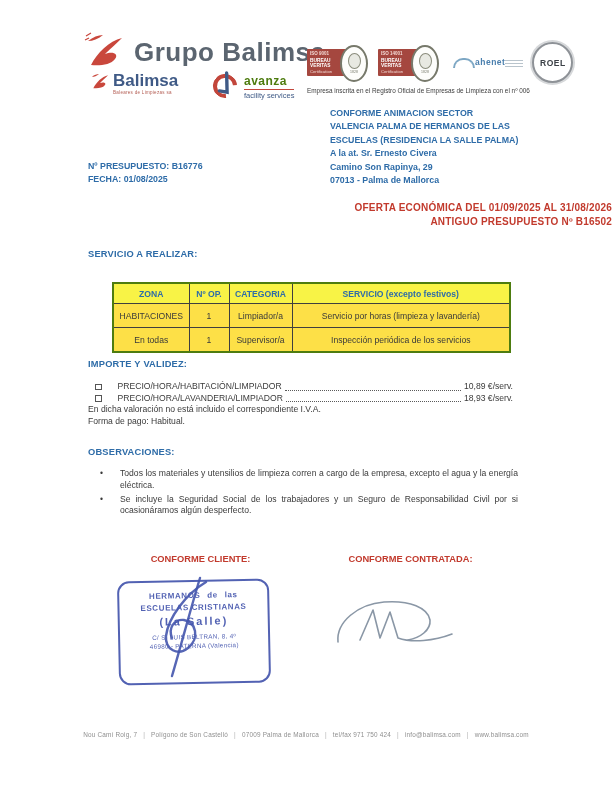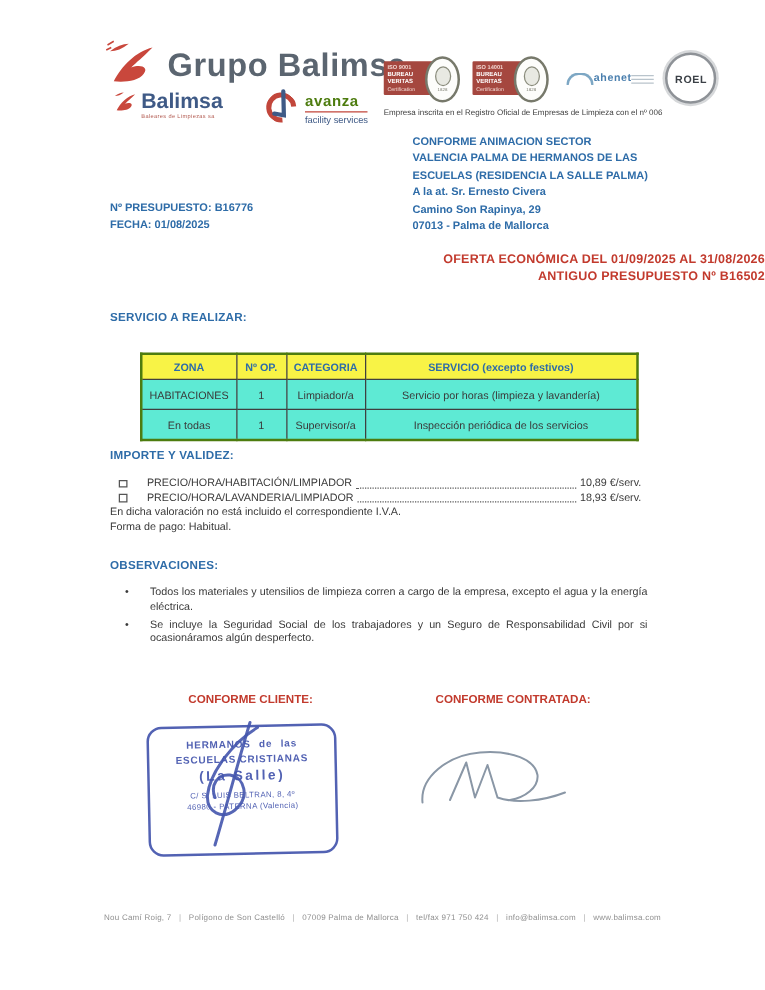--- a/index.html
+++ b/index.html
@@ -43,21 +43,21 @@
   .offer-title{position:absolute;left:0;right:0;top:201px;text-align:right;color:#c23a2d;font-weight:bold;font-size:10px;line-height:13.5px;letter-spacing:.2px;}
 
   
   .sec-heading{position:absolute;left:88px;color:#2e6ca8;font-weight:bold;font-size:9.3px;letter-spacing:.2px;}
 
   
   .svc-table{position:absolute;left:112px;top:272px;border-collapse:collapse;table-layout:fixed;width:397px;}
   .svc-table th,.svc-table td{border:1.2px solid #3f3f3f;text-align:center;vertical-align:middle;padding:2px 2px;}
   .svc-table{border:2px solid #4d7c0f;margin-top:10px;}
   .svc-table th{background:#f8f346;color:#2e6ca8;font-size:8.6px;font-weight:bold;height:15px;}
-  .svc-table td{background:#5eead4;color:#3a3a3a;font-size:8.6px;height:19px;}
+  .svc-table td{background:#fde047;color:#3a3a3a;font-size:8.6px;height:19px;}
   .col-zona{width:76px;} .col-op{width:40px;} .col-cat{width:63px;} .col-svc{width:218px;}
 
   
   .price-list{position:absolute;left:95px;top:381px;width:418px;}
   .price-row{display:flex;align-items:flex-end;font-size:8.6px;color:#3a3a3a;line-height:11.5px;}
   .sq-bullet{width:4.5px;height:4.5px;border:1px solid #555;margin:0 16px 2.5px 0;flex:none;}
   .price-label{white-space:nowrap;}
   .leader{flex:1;border-bottom:1.6px dotted #5a5a5a;margin:0 3px 2px 3px;}
   .price-val{white-space:nowrap;}
   .price-notes{position:absolute;left:88px;top:404px;font-size:8.6px;color:#3a3a3a;line-height:11.5px;}

